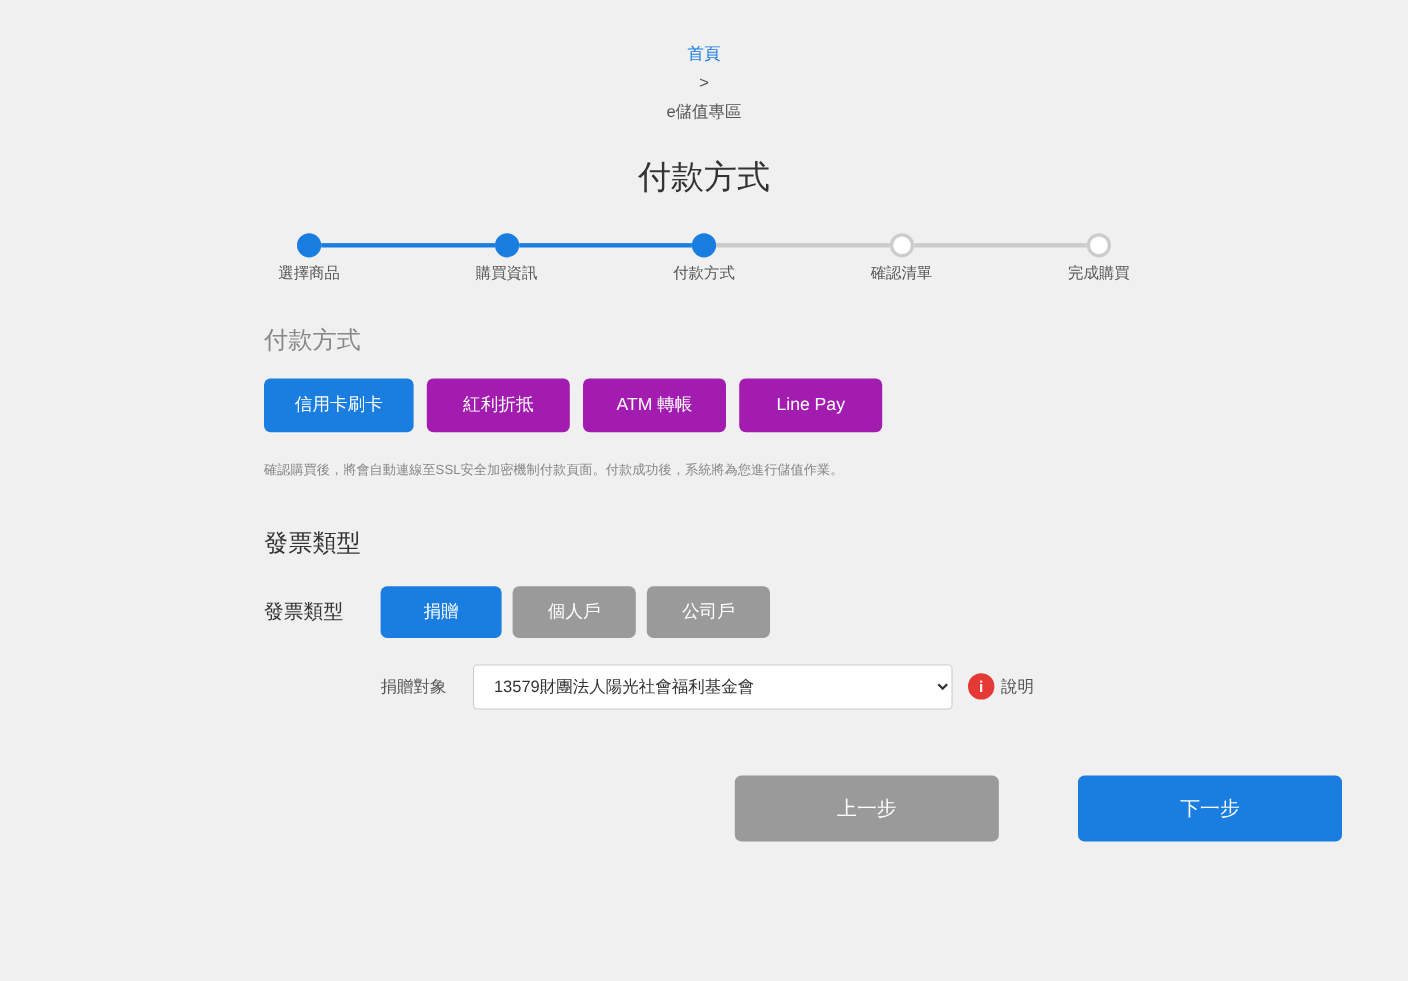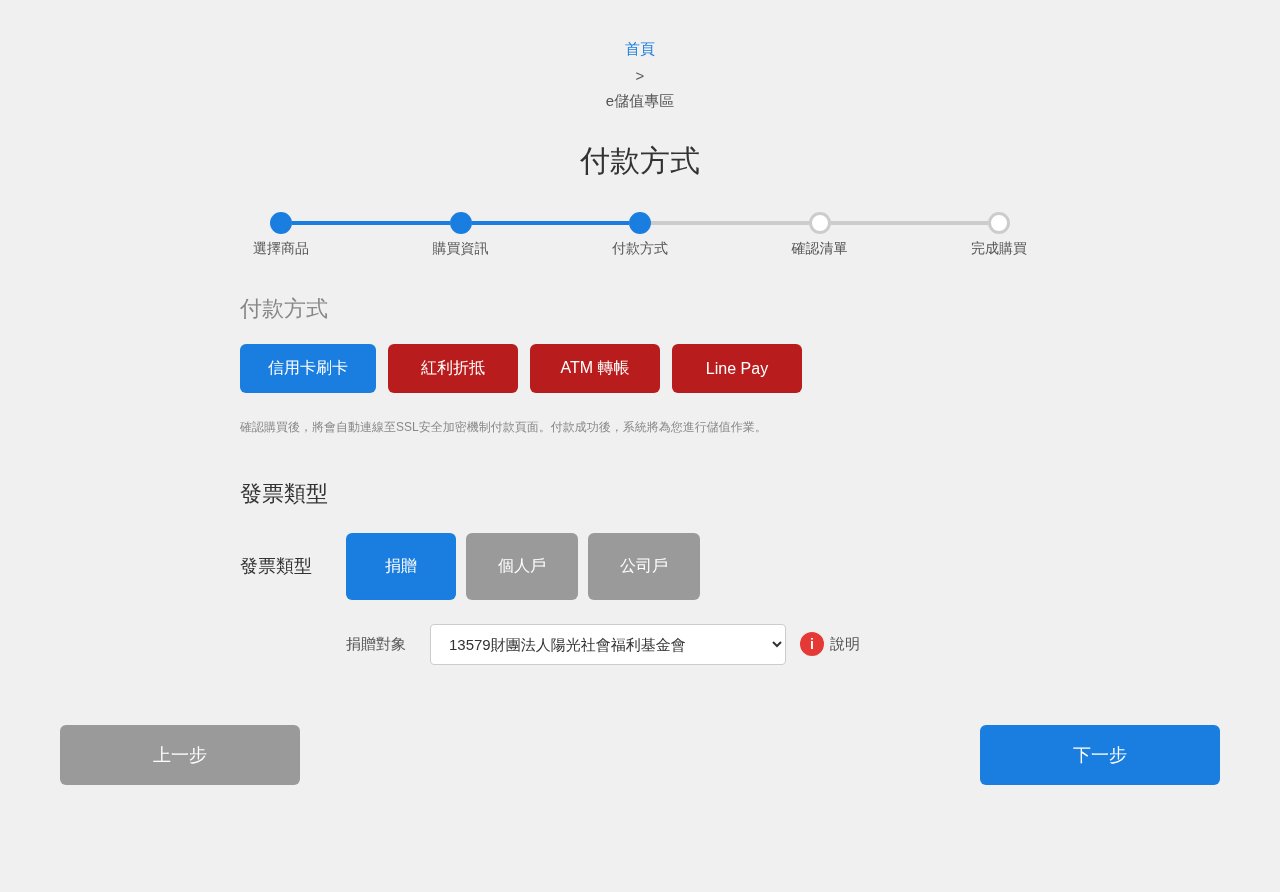--- a/index.html
+++ b/index.html
@@ -132,21 +132,21 @@
       font-weight: 500;
       cursor: pointer;
       font-family: inherit;
       min-width: 130px;
     }
     .payment-btn.active {
       background: #1a7de0;
       color: #fff;
     }
     .payment-btn.inactive {
-      background: #b91c1c;
+      background: #a21caf;
       color: #fff;
     }
 
     
     .description-text {
       font-size: 12px;
       color: #888;
       line-height: 1.8;
       margin-bottom: 40px;
     }
@@ -169,21 +169,21 @@
       font-size: 18px;
       font-weight: 500;
       color: #333;
       min-width: 90px;
     }
     .invoice-type-buttons {
       display: flex;
       gap: 10px;
     }
     .invoice-btn {
-      padding: 23px 32px;
+      padding: 13px 32px;
       border: none;
       border-radius: 6px;
       font-size: 16px;
       font-weight: 500;
       cursor: pointer;
       font-family: inherit;
       min-width: 110px;
     }
     .invoice-btn.active {
       background: #1a7de0;
@@ -201,21 +201,21 @@
       gap: 14px;
       margin-bottom: 40px;
       padding-left: 106px;
     }
     .donation-label {
       font-size: 15px;
       color: #555;
       min-width: 70px;
     }
     .donation-select {
-      width: 356px;
+      width: 436px;
       padding: 10px 14px;
       border: 1px solid #ccc;
       border-radius: 4px;
       font-size: 15px;
       font-family: inherit;
       background: #fff;
       color: #333;
       appearance: auto;
     }
     .info-icon {
@@ -238,21 +238,21 @@
     }
     .info-group {
       display: flex;
       align-items: center;
       gap: 6px;
     }
 
     
     .bottom-buttons {
       display: flex;
-      justify-content: space-between;
+      justify-content: flex-end;
       gap: 72px;
       margin-top: 60px;
     }
     .btn-prev {
       width: 240px;
       padding: 18px;
       border: none;
       border-radius: 6px;
       background: #9a9a9a;
       color: #fff;

